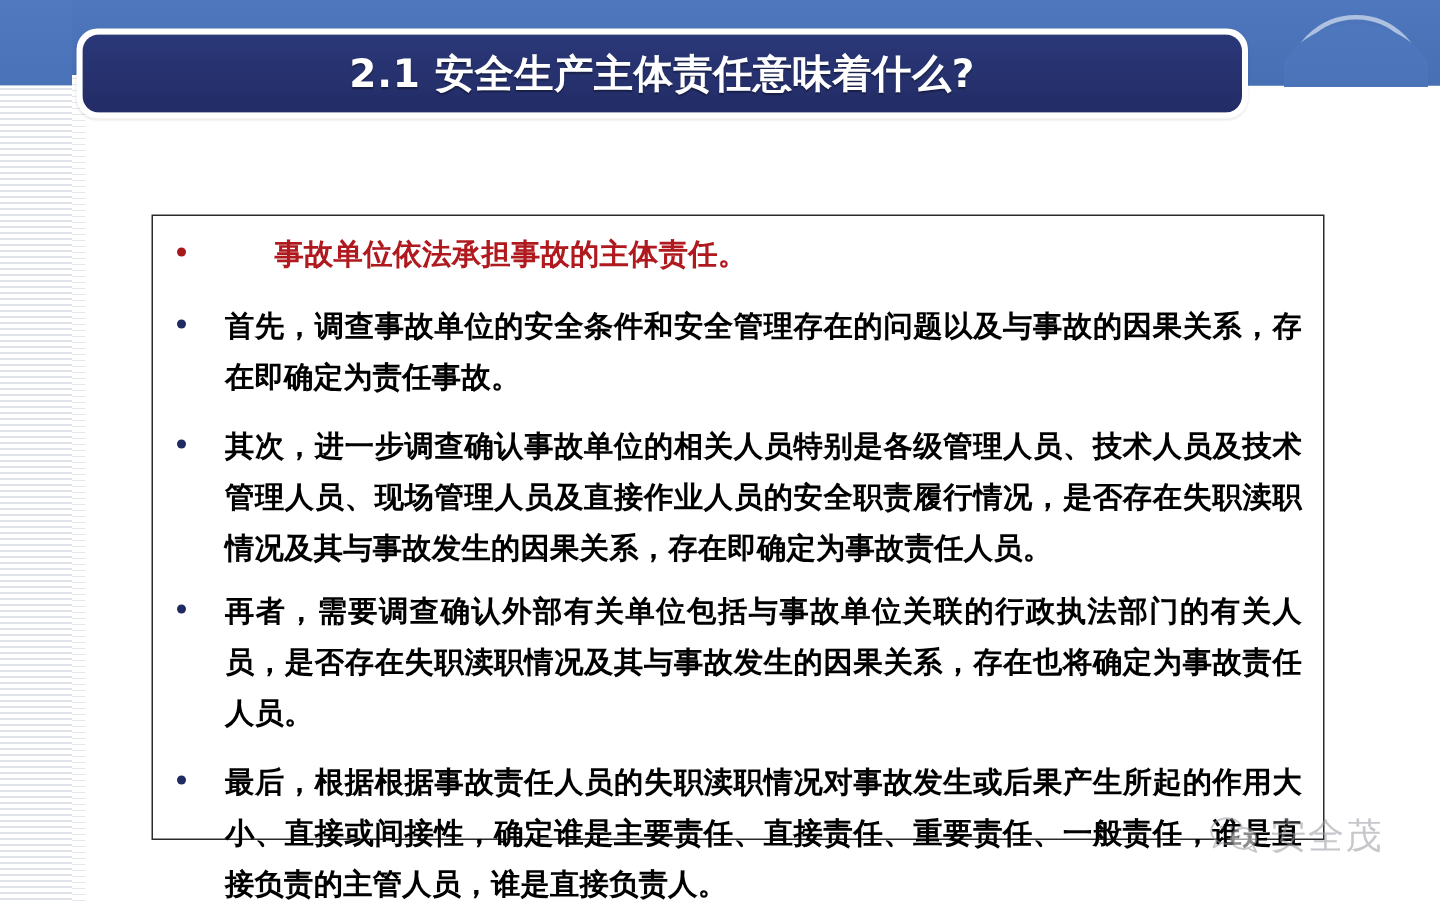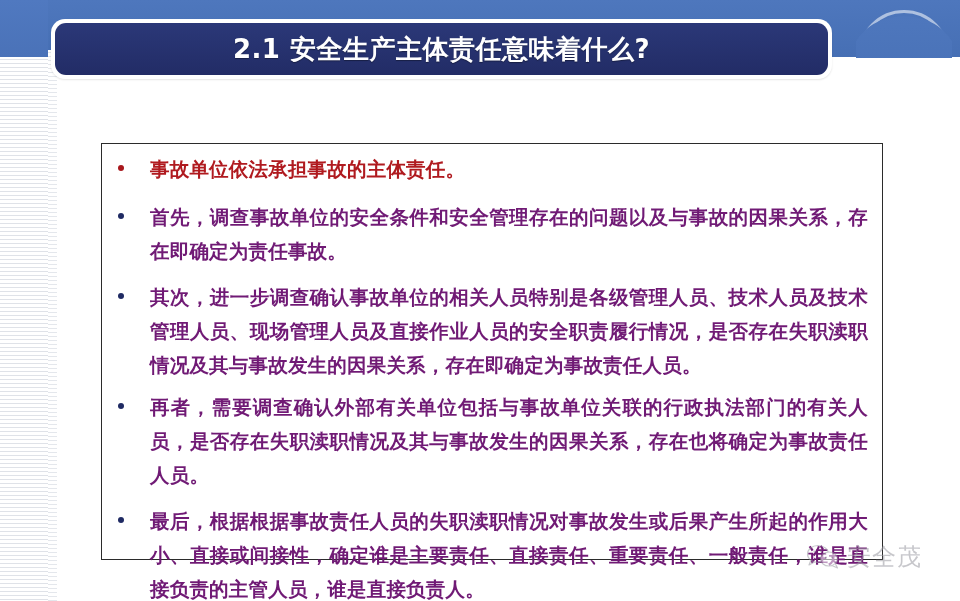--- a/index.html
+++ b/index.html
@@ -196,25 +196,25 @@
     margin-right: 26px;
     background: #1f2a63;
   }
   .dot.red { background: #a8171c; }
 
   .btext {
     flex: 1 1 auto;
     font-size: 19.5px;
     font-weight: bold;
     line-height: 34px;
-    color: #701a75;
+    color: #000000;
     letter-spacing: 0.2px;
     text-align: justify;
   }
-  .btext.red { color: #b01a1f; }
+  .btext.red { color: #b01a1f; margin-left: 33px; }
 
   
   .bullet.b1 { margin-bottom: 14px; }
   .bullet.b2 { margin-bottom: 12px; }
   .bullet.b3 { margin-bottom: 8px; }
   .bullet.b4 { margin-bottom: 12px; justify-content: space-between; }
 
   
   .watermark {
     position: absolute;

